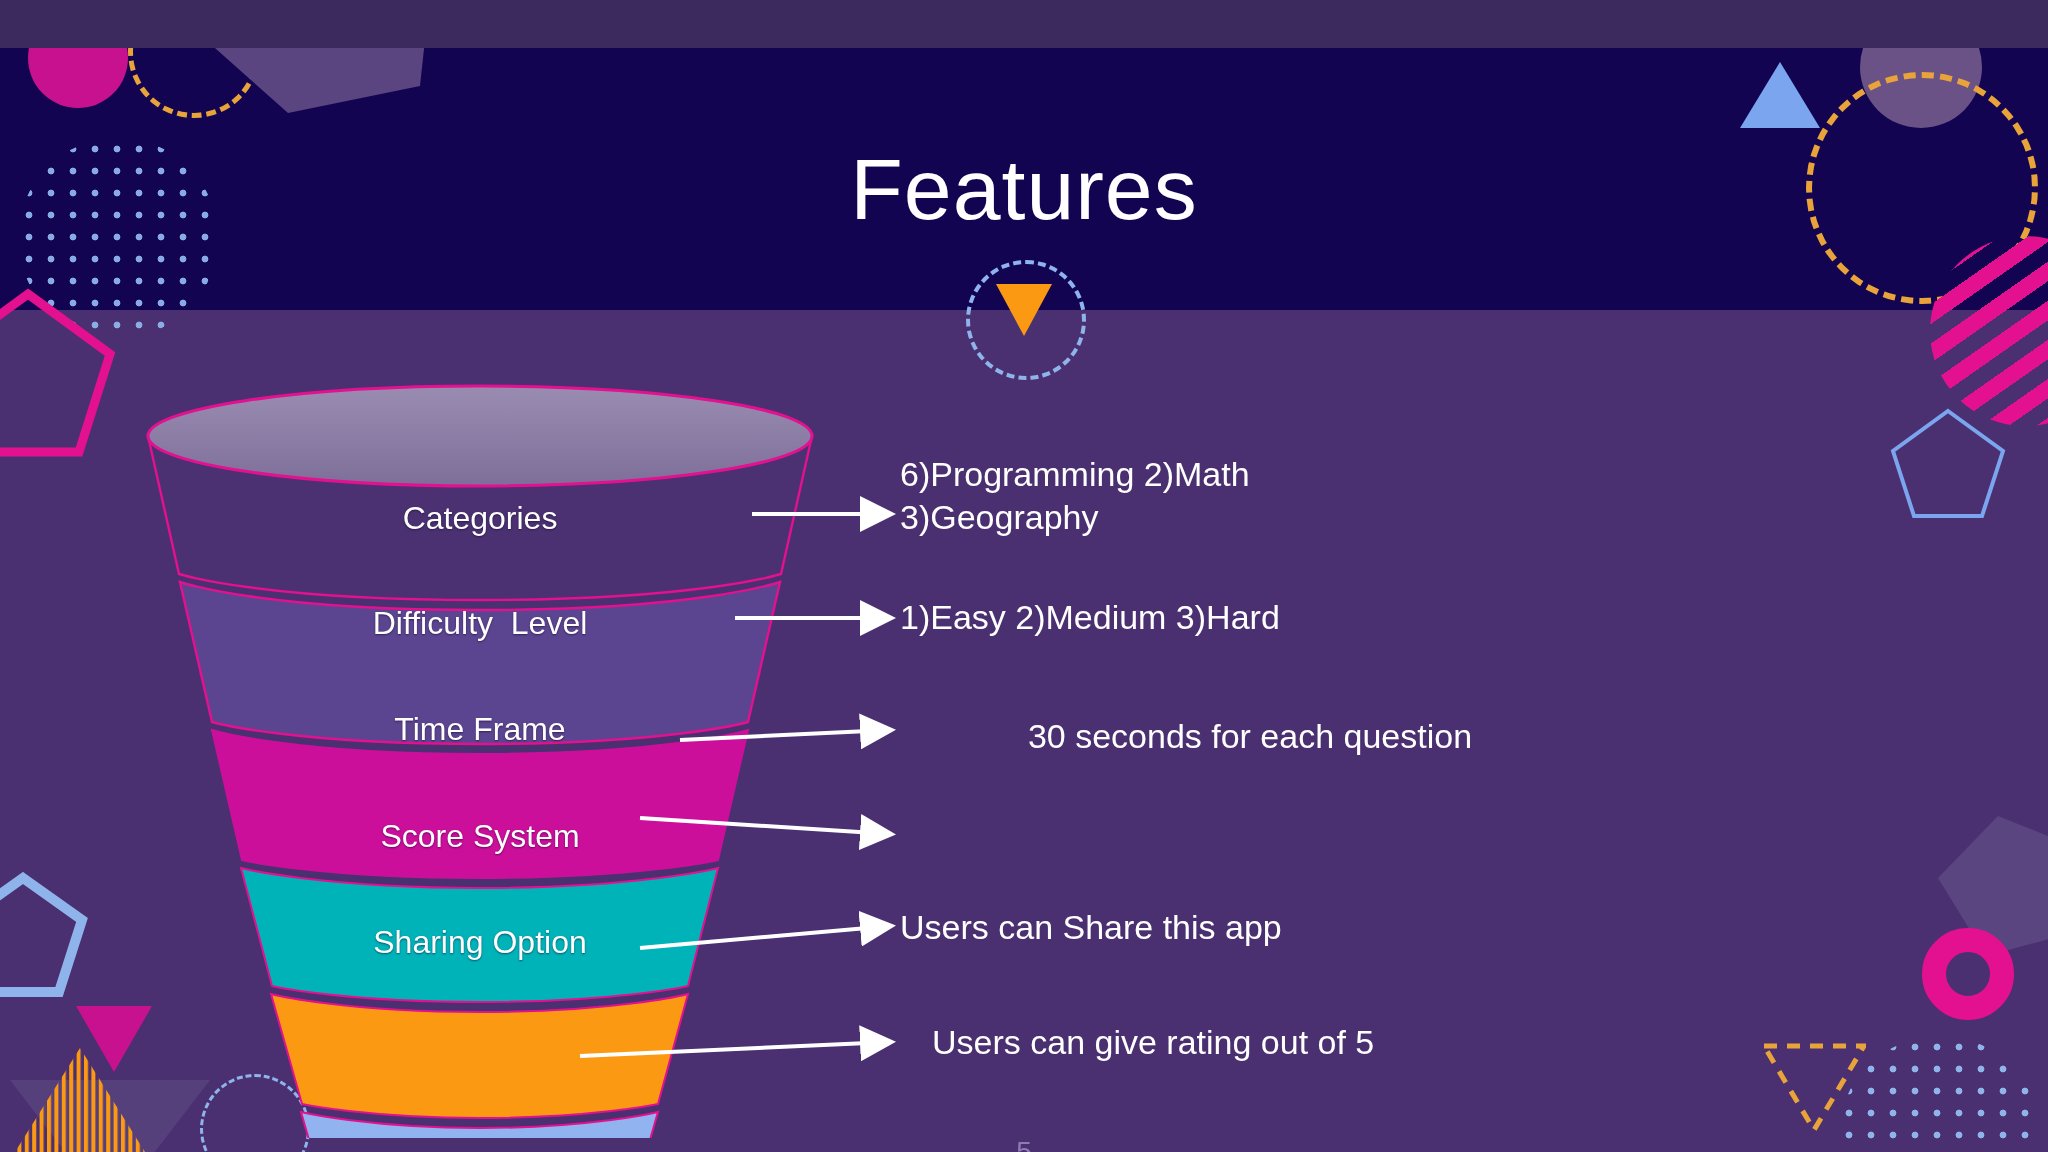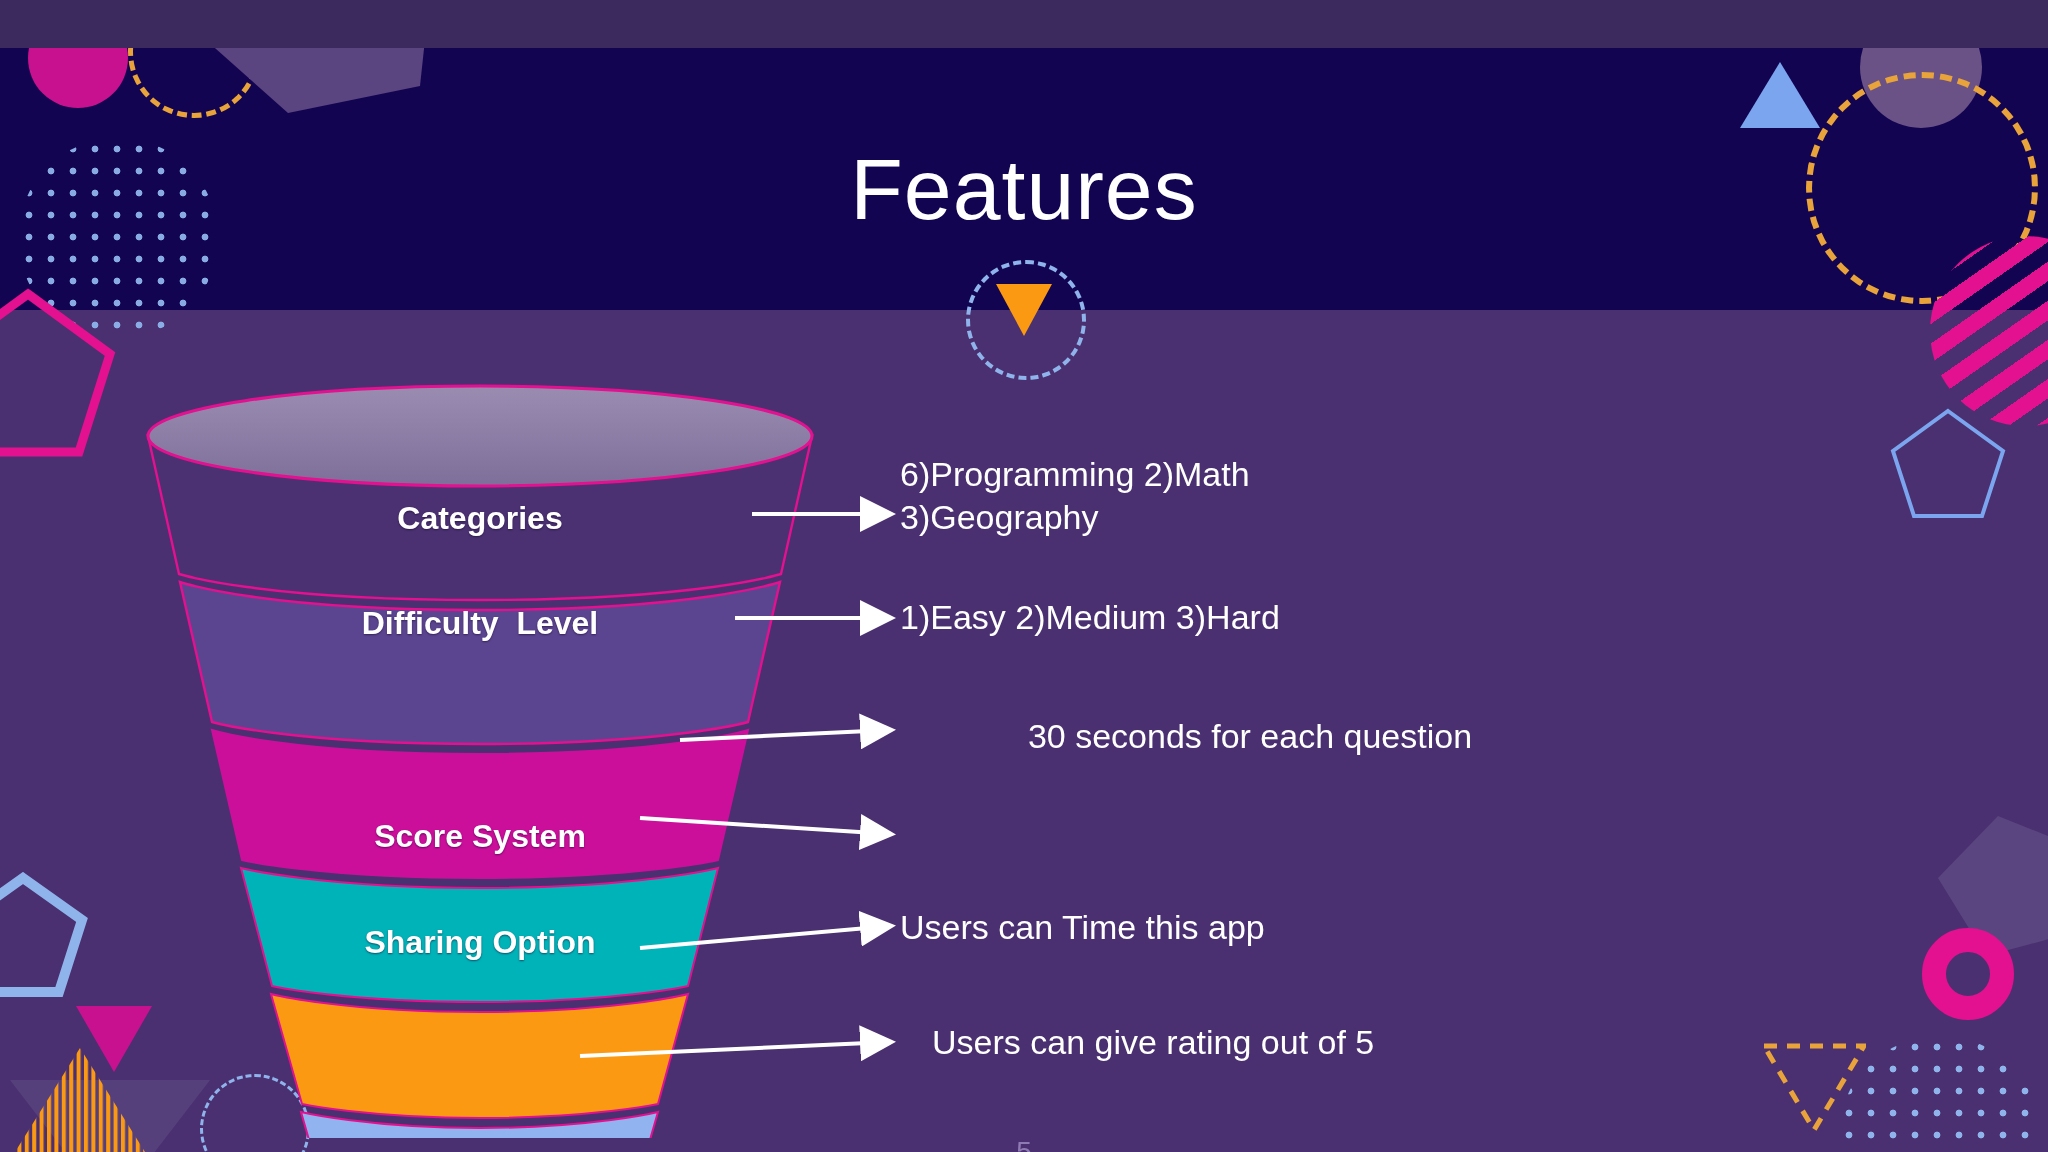--- a/index.html
+++ b/index.html
@@ -52,21 +52,21 @@
   #funnel{position:absolute;left:140px;top:330px;width:680px;height:760px;}
 
   
   .callout{
     position:absolute;color:#ffffff;font-size:34px;font-weight:400;
     line-height:1.27;
   }
 
   
   .fl{
-    position:absolute;color:#ffffff;font-weight:bold;font-size:32px;
+    position:absolute;color:#ffffff;font-weight:normal;font-size:32px;
     text-align:center;width:680px;left:140px;
     text-shadow:0 1px 2px rgba(20,5,45,.55);
     white-space:pre;
   }
 </style>
 </head>
 <body>
 
 <div id="slide">
 
@@ -162,20 +162,21 @@
 
     <path d="M101,490 C101,490 180,510 340,510 C500,510 578,490 578,490 L548,608 C548,608 478,624 340,624 C202,624 132,608 132,608 Z" fill="#00b3b8" stroke="#e3108f" stroke-width="2"></path>
 
     <path d="M131,616 C131,616 202,634 340,634 C478,634 548,616 548,616 L518,726 C518,726 452,740 340,740 C228,740 162,726 162,726 Z" fill="#fb9a12" stroke="#e3108f" stroke-width="2"></path>
 
     <path d="M161,734 C161,734 228,750 340,750 C452,750 518,734 518,734 L495,814 C495,814 455,834 340,834 C225,834 184,814 184,814 Z" fill="#91b3f0" stroke="#e3108f" stroke-width="2"></path>
   </svg>
 
   <div class="fl" style="top:452px;">Categories</div>
   <div class="fl" style="top:557px;">Difficulty  Level</div>
+  <div class="fl" style="top:663px;">Time Frame</div>
   <div class="fl" style="top:876px;">Sharing Option</div>
   <div class="fl" style="top:770px;">Score System</div>
 
   <svg class="deco" style="left:0;top:0;width:2048px;height:1152px;">
     <defs>
       <marker id="ah" markerWidth="9" markerHeight="9" refX="7.5" refY="4.5" orient="auto">
         <path d="M0,0 L9,4.5 L0,9 Z" fill="#ffffff"></path>
       </marker>
     </defs>
     <line x1="752" y1="466" x2="890" y2="466" stroke="#ffffff" stroke-width="4" marker-end="url(#ah)"></line>
@@ -194,20 +195,20 @@
   <div class="callout" style="left:900px;top:548px;width:700px;">
     <div>1)Easy   2)Medium  3)Hard</div>
   </div>
 
   <div class="callout" style="left:900px;top:667px;width:700px;text-align:center;">
     <div>30 seconds for each question</div>
   </div>
 
 
   <div class="callout" style="left:900px;top:858px;width:700px;">
-    <div>Users can Time this app</div>
+    <div>Users can Share this app</div>
   </div>
 
   <div class="callout" style="left:932px;top:973px;width:700px;">
     <div>Users can give rating out of 5</div>
   </div>
 
 </div>
 
 </body></html>

